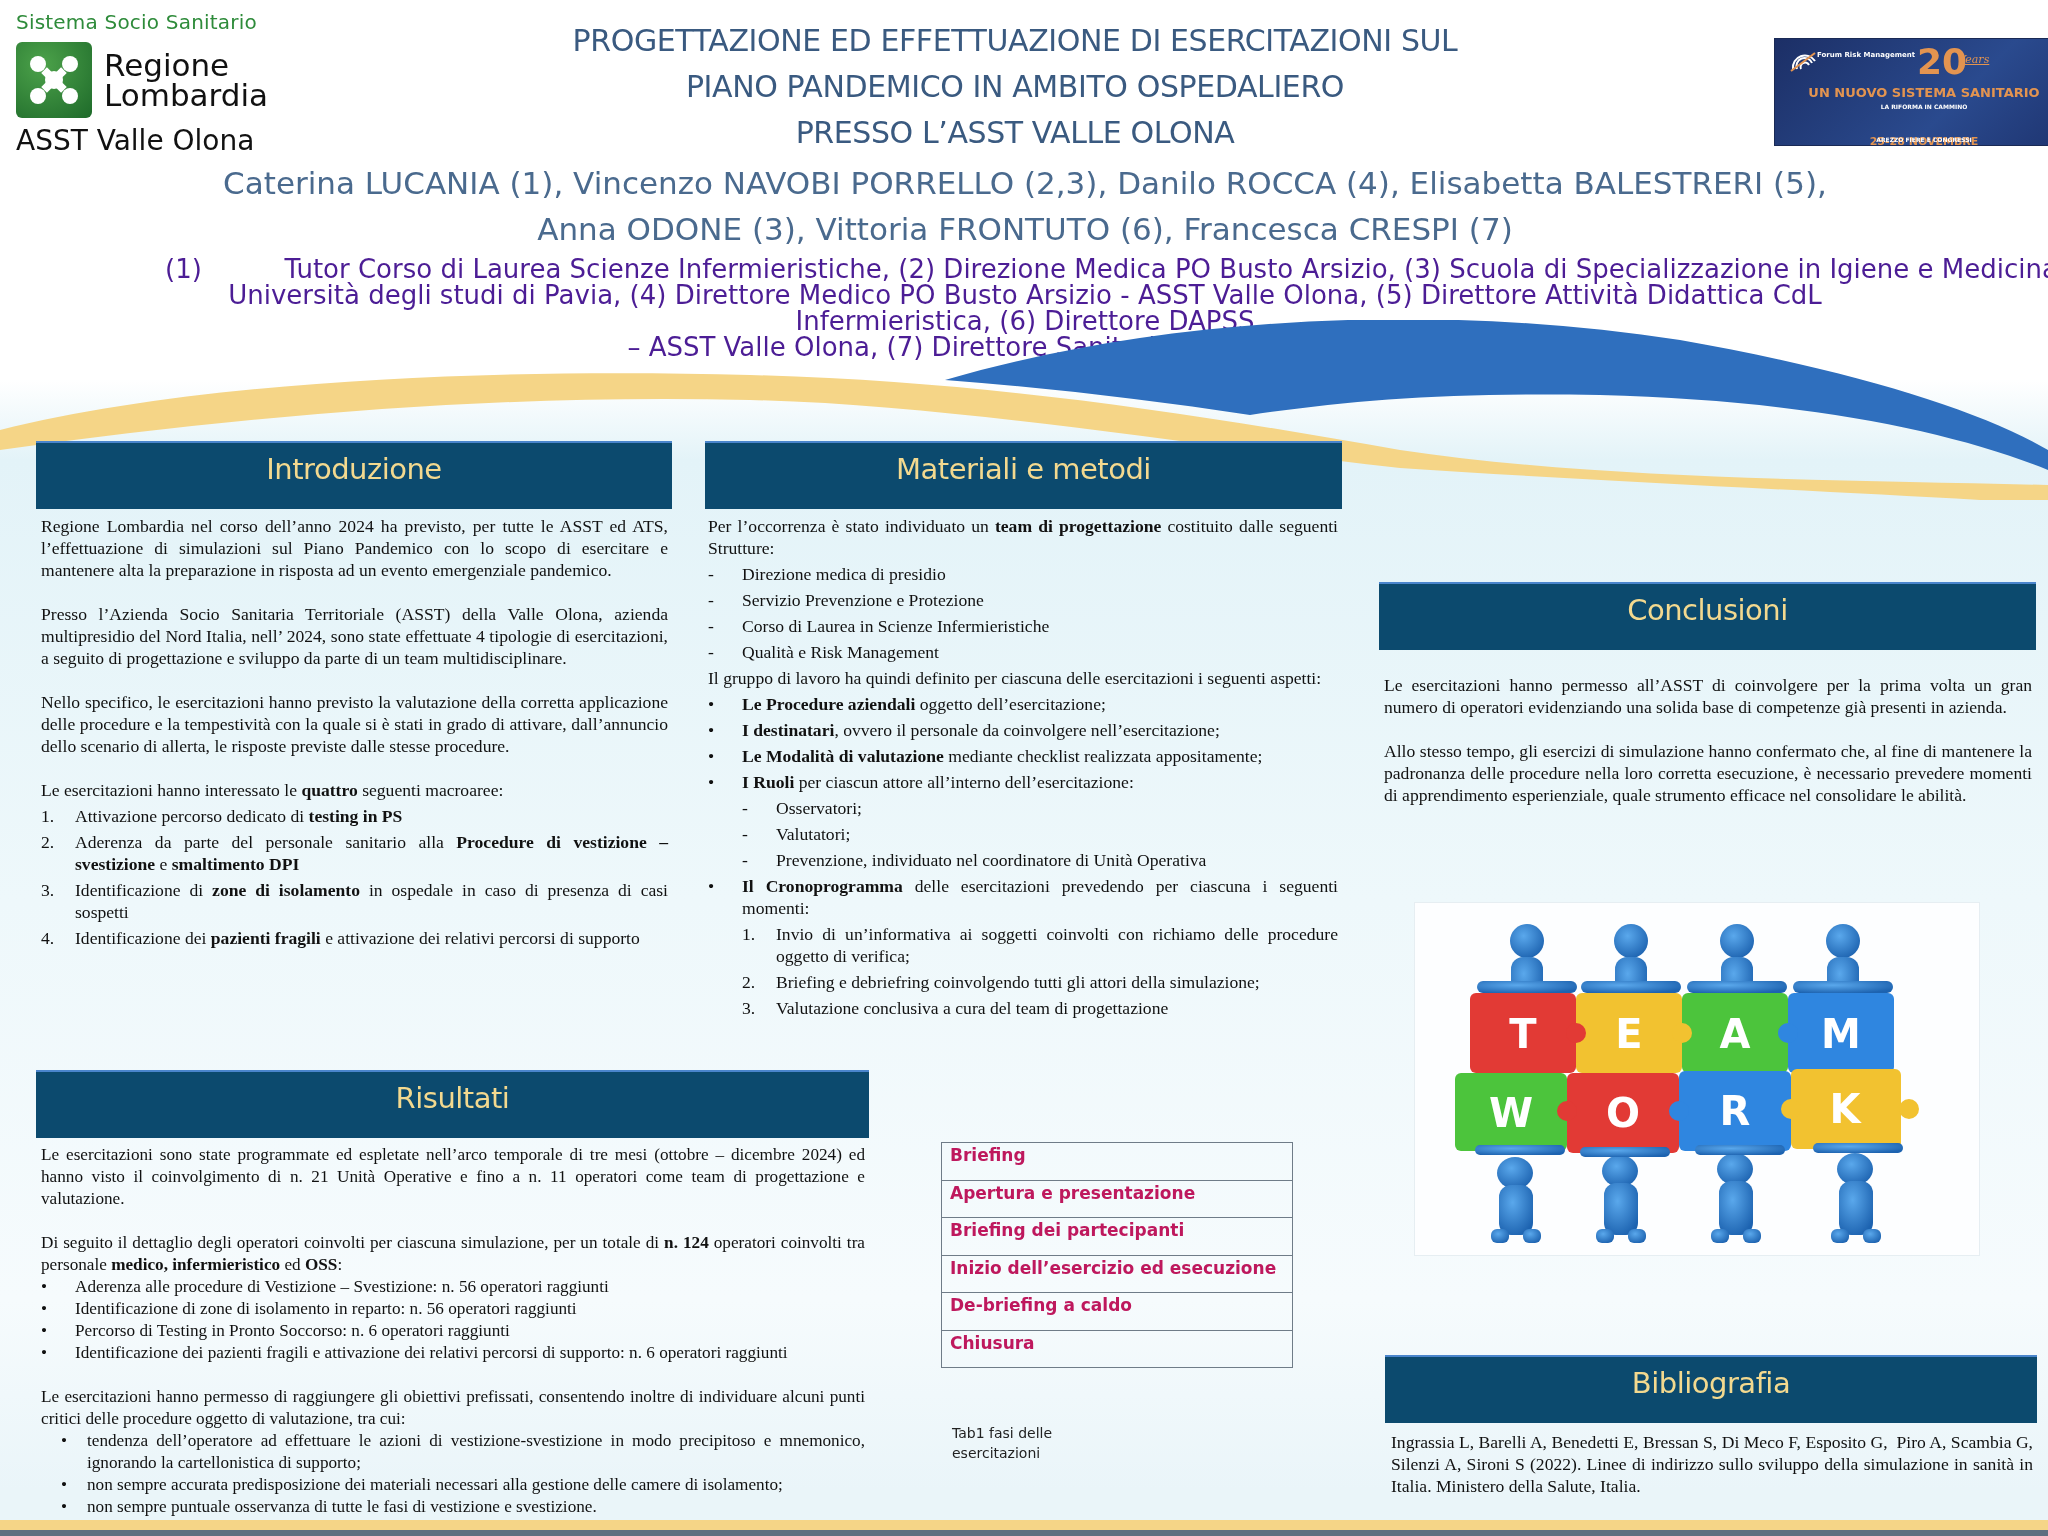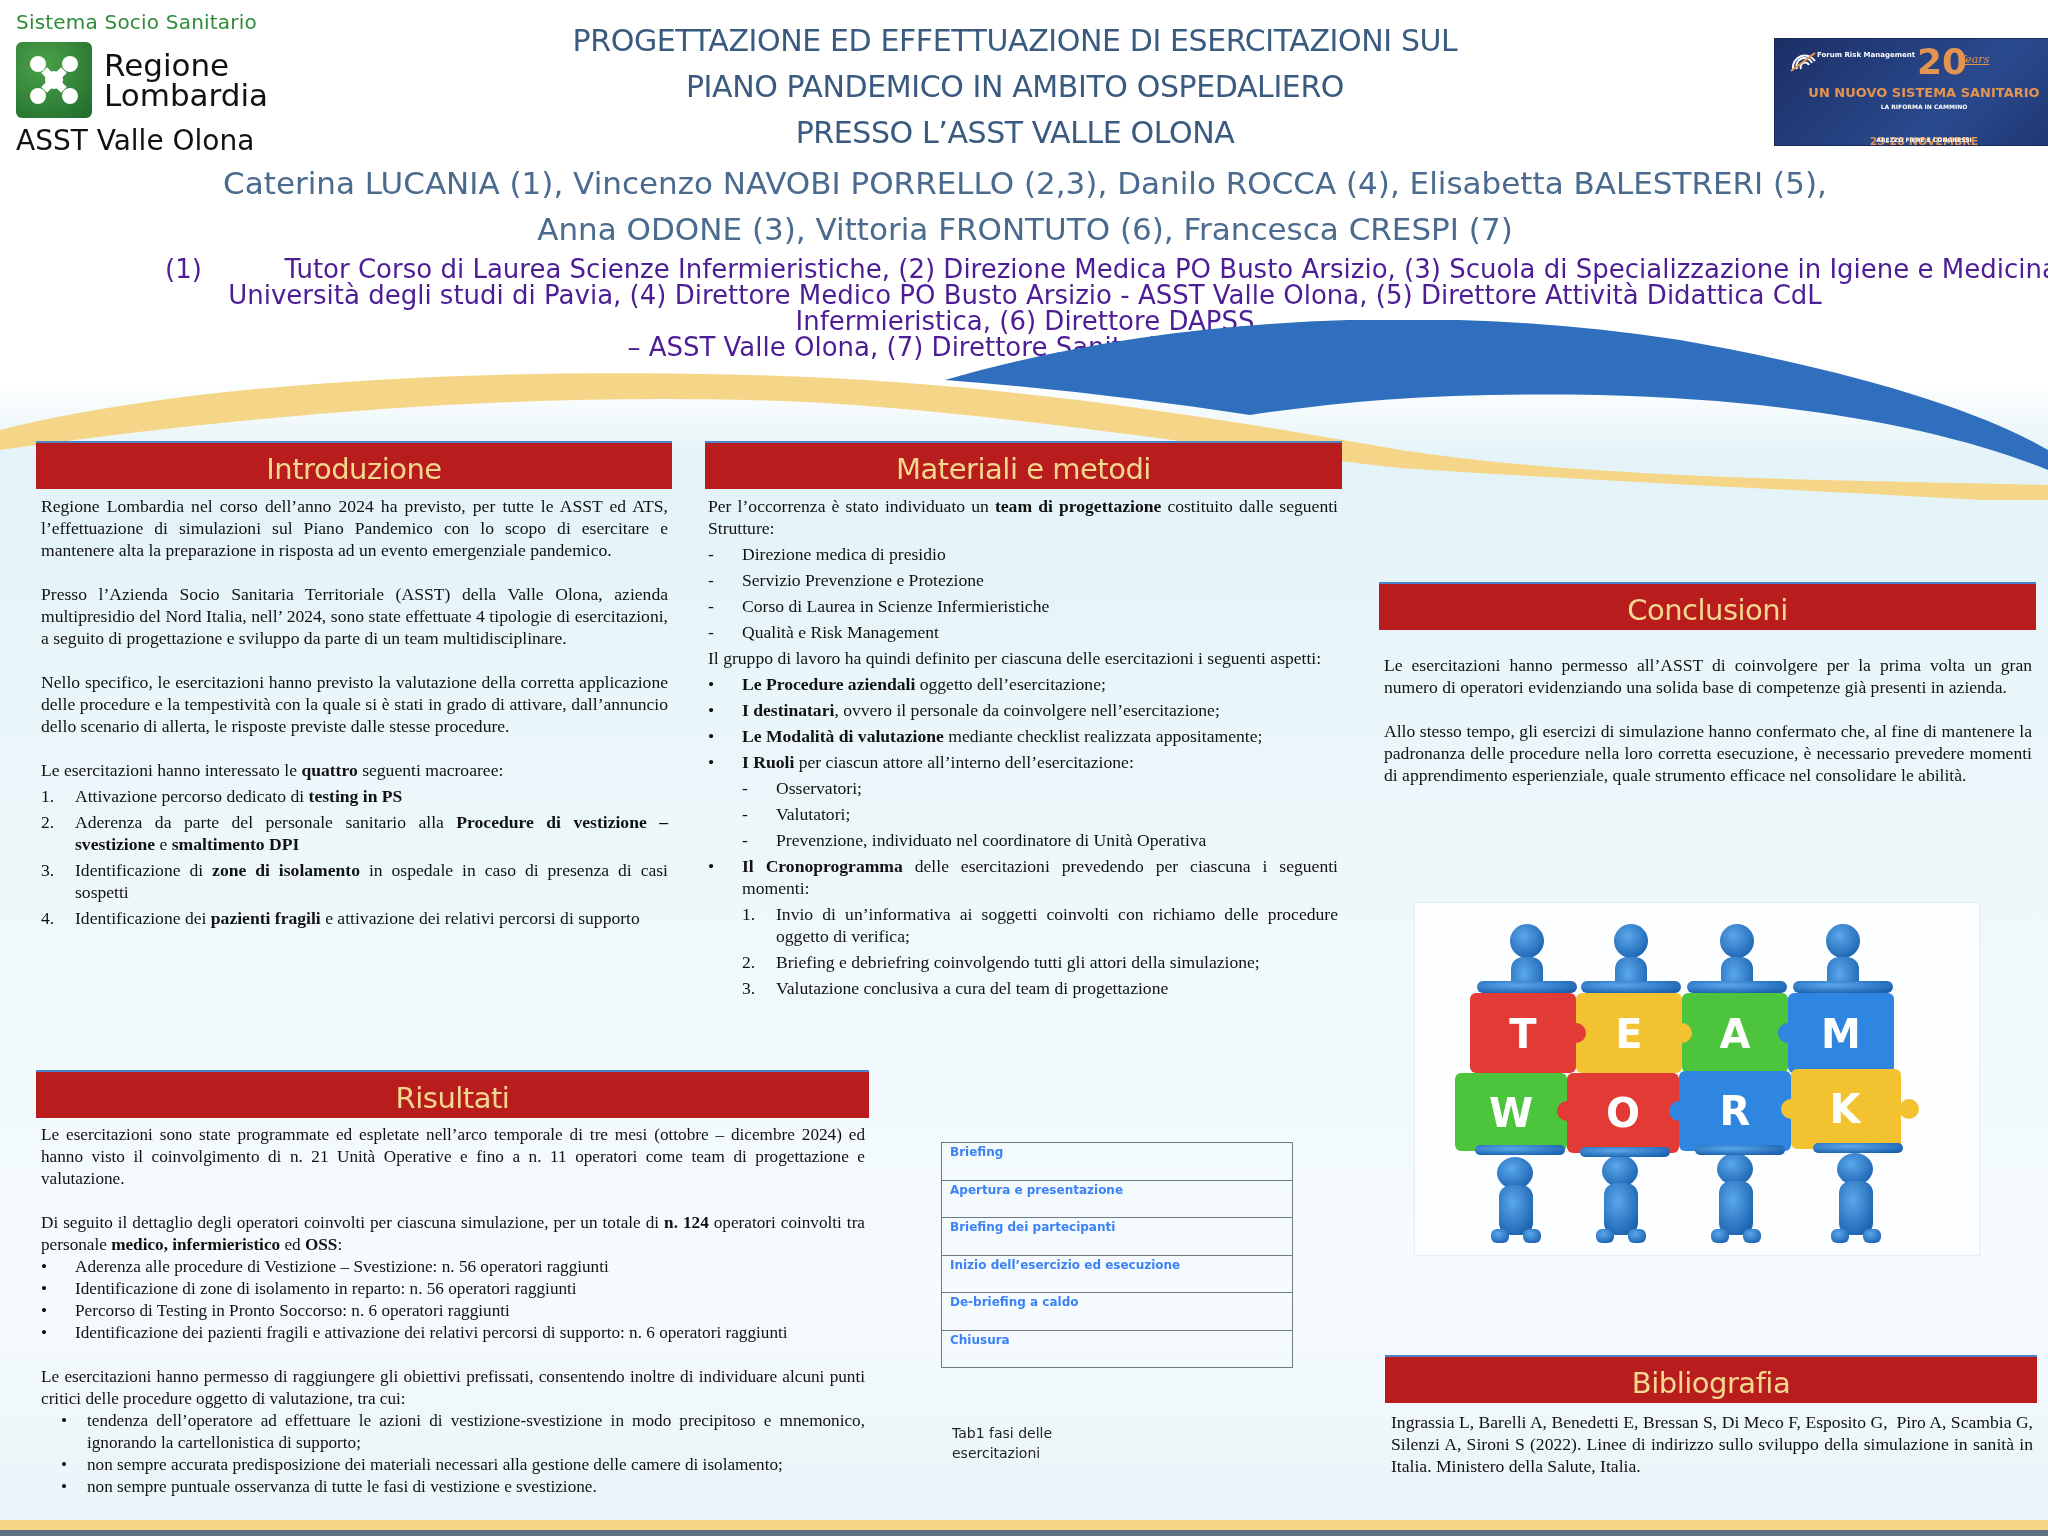--- a/index.html
+++ b/index.html
@@ -32,26 +32,26 @@
     .eb-years { position: absolute; left: 184px; top: 14px; font-family: "DejaVu Serif", serif; font-style: italic; font-size: 11px; color: #e39450; text-decoration: underline; }
     .eb-main { position: absolute; left: 0; width: 100%; top: 46px; text-align: center; font-family: "DejaVu Sans", sans-serif; font-weight: bold; font-size: 13px; color: #e39450; }
     .eb-sub { position: absolute; left: 0; width: 100%; top: 64px; text-align: center; font-family: "DejaVu Sans", sans-serif; font-weight: bold; font-size: 6px; color: #fff; }
     .eb-date { position: absolute; left: 0; width: 100%; top: 96px; text-align: center; font-family: "DejaVu Sans", sans-serif; font-weight: bold; font-size: 11px; color: #e39450; }
     .eb-place { position: absolute; left: 0; width: 100%; top: 97px; text-align: center; font-family: "DejaVu Sans", sans-serif; font-weight: bold; font-size: 6px; color: #fff; }
 
     .waves { left: 0; top: 320px; width: 2048px; height: 180px; }
 
     
     .sec-head {
-      background: #b91c1c;
+      background: #0c4a6e;
       color: #f3d98f;
       font-family: "DejaVu Sans", sans-serif;
       font-size: 29px;
       text-align: center;
-      height: 48px;
+      height: 68px;
       line-height: 52px;
       letter-spacing: -0.5px;
       border-top: 2px solid #4a85cc;
     }
     .sec-body { font-size: 17.6px; line-height: 22px; text-align: justify; color: #111; }
     .sec-body p { margin-bottom: 22px; }
     .sec-body p.tight { margin-bottom: 0; }
     .list-row { display: flex; margin: 4px 0; }
     .list-marker { flex: 0 0 34px; }
     .list-text { flex: 1; text-align: justify; }
@@ -77,25 +77,25 @@
 
     .biblio { left: 1385px; top: 1355px; width: 652px; }
     .biblio .sec-body { padding: 8px 4px 0 6px; font-size: 17.6px; line-height: 22px; }
 
     
     .phases { left: 941px; top: 1142px; width: 352px; border-collapse: collapse; }
     .phases td {
       border: 1.5px solid #6f7c88;
       font-family: "DejaVu Sans", sans-serif;
       font-weight: bold;
-      font-size: 12px;
+      font-size: 17px;
       height: 37.5px;
       vertical-align: top;
       padding: 2px 8px;
-      color: #3b82f6;
+      color: #be185d;
       white-space: nowrap;
     }
     .phases-caption { left: 952px; top: 1423px; width: 160px; font-family: "DejaVu Sans", sans-serif; font-size: 14px; line-height: 20px; color: #222; }
 
     
     .teamwork { left: 1414px; top: 902px; width: 566px; height: 354px; background: #fdfeff; border: 1px solid #e6eef2; }
 
     .bottom-band { left: 0; top: 1520px; width: 2048px; height: 10px; background: #f5d587; }
     .bottom-line { left: 0; top: 1530px; width: 2048px; height: 6px; background: #5f6f80; }
   </style>

